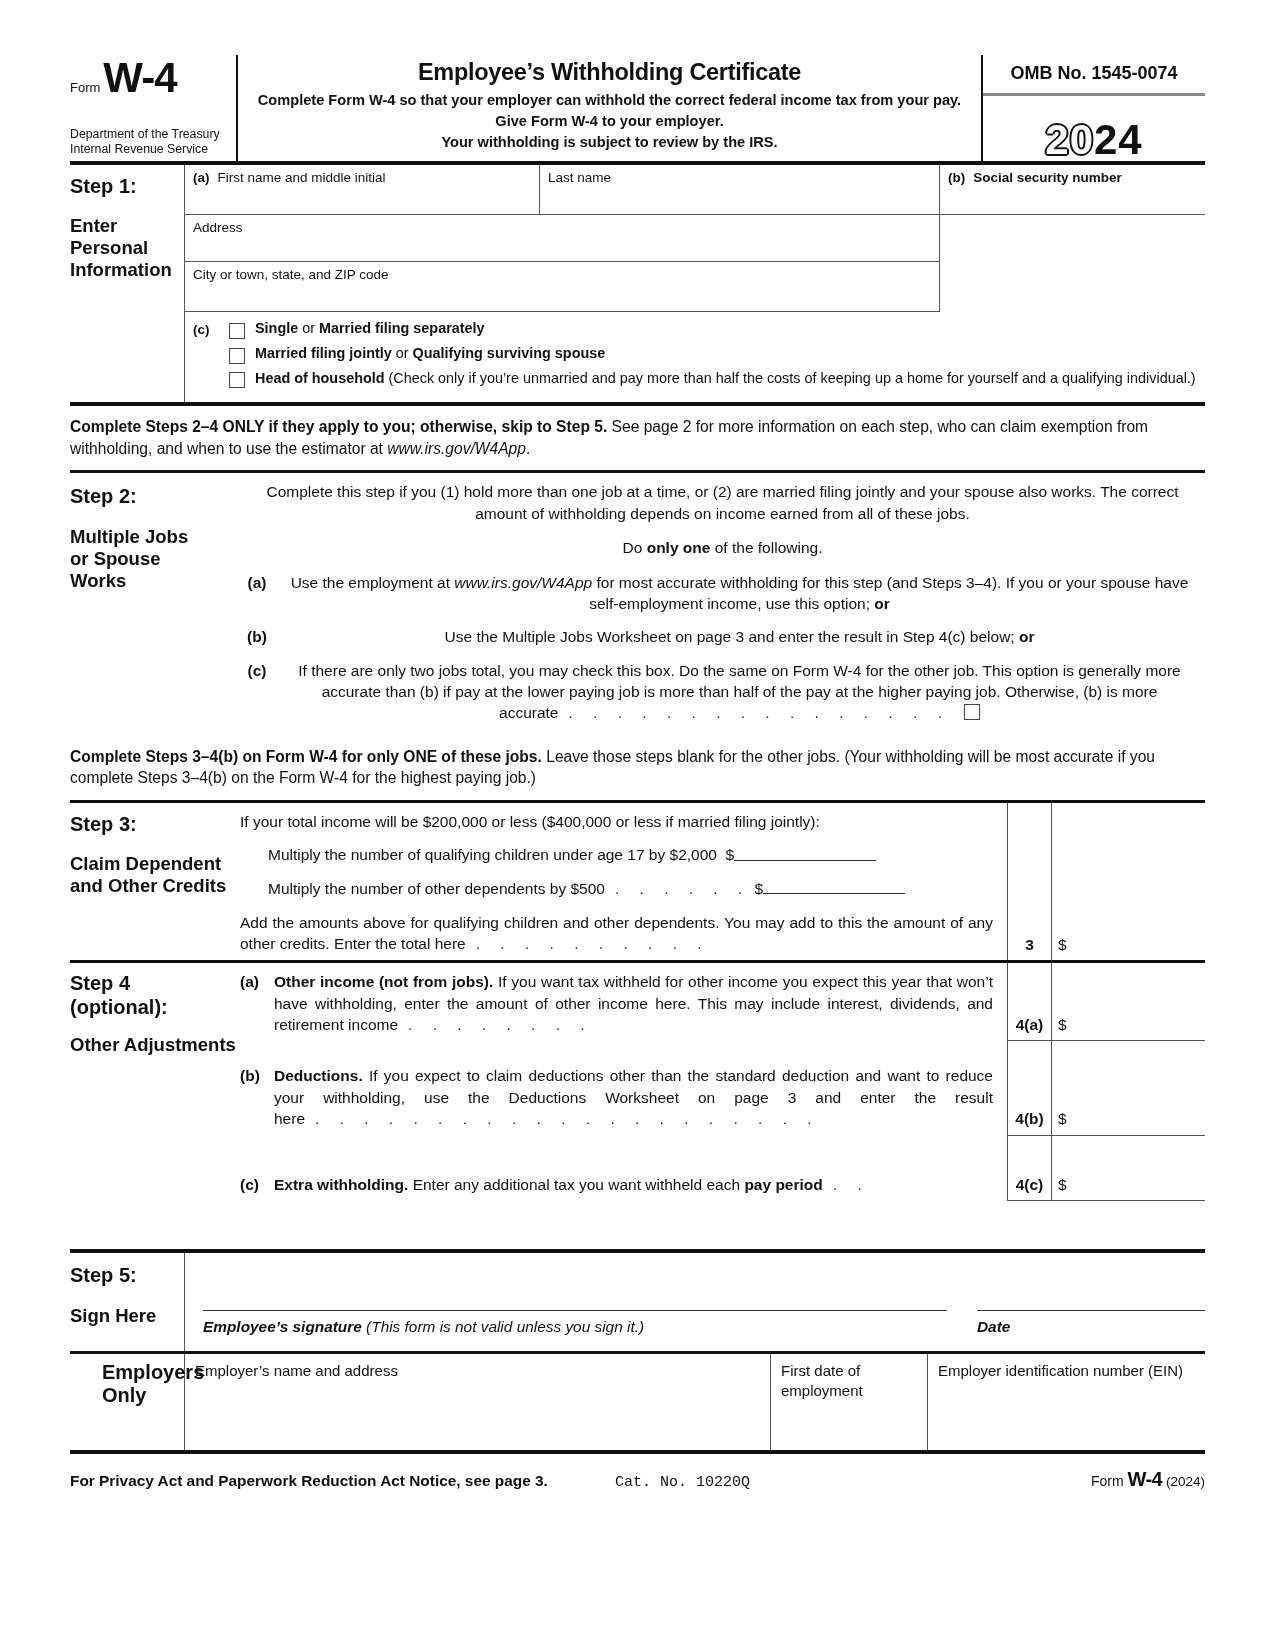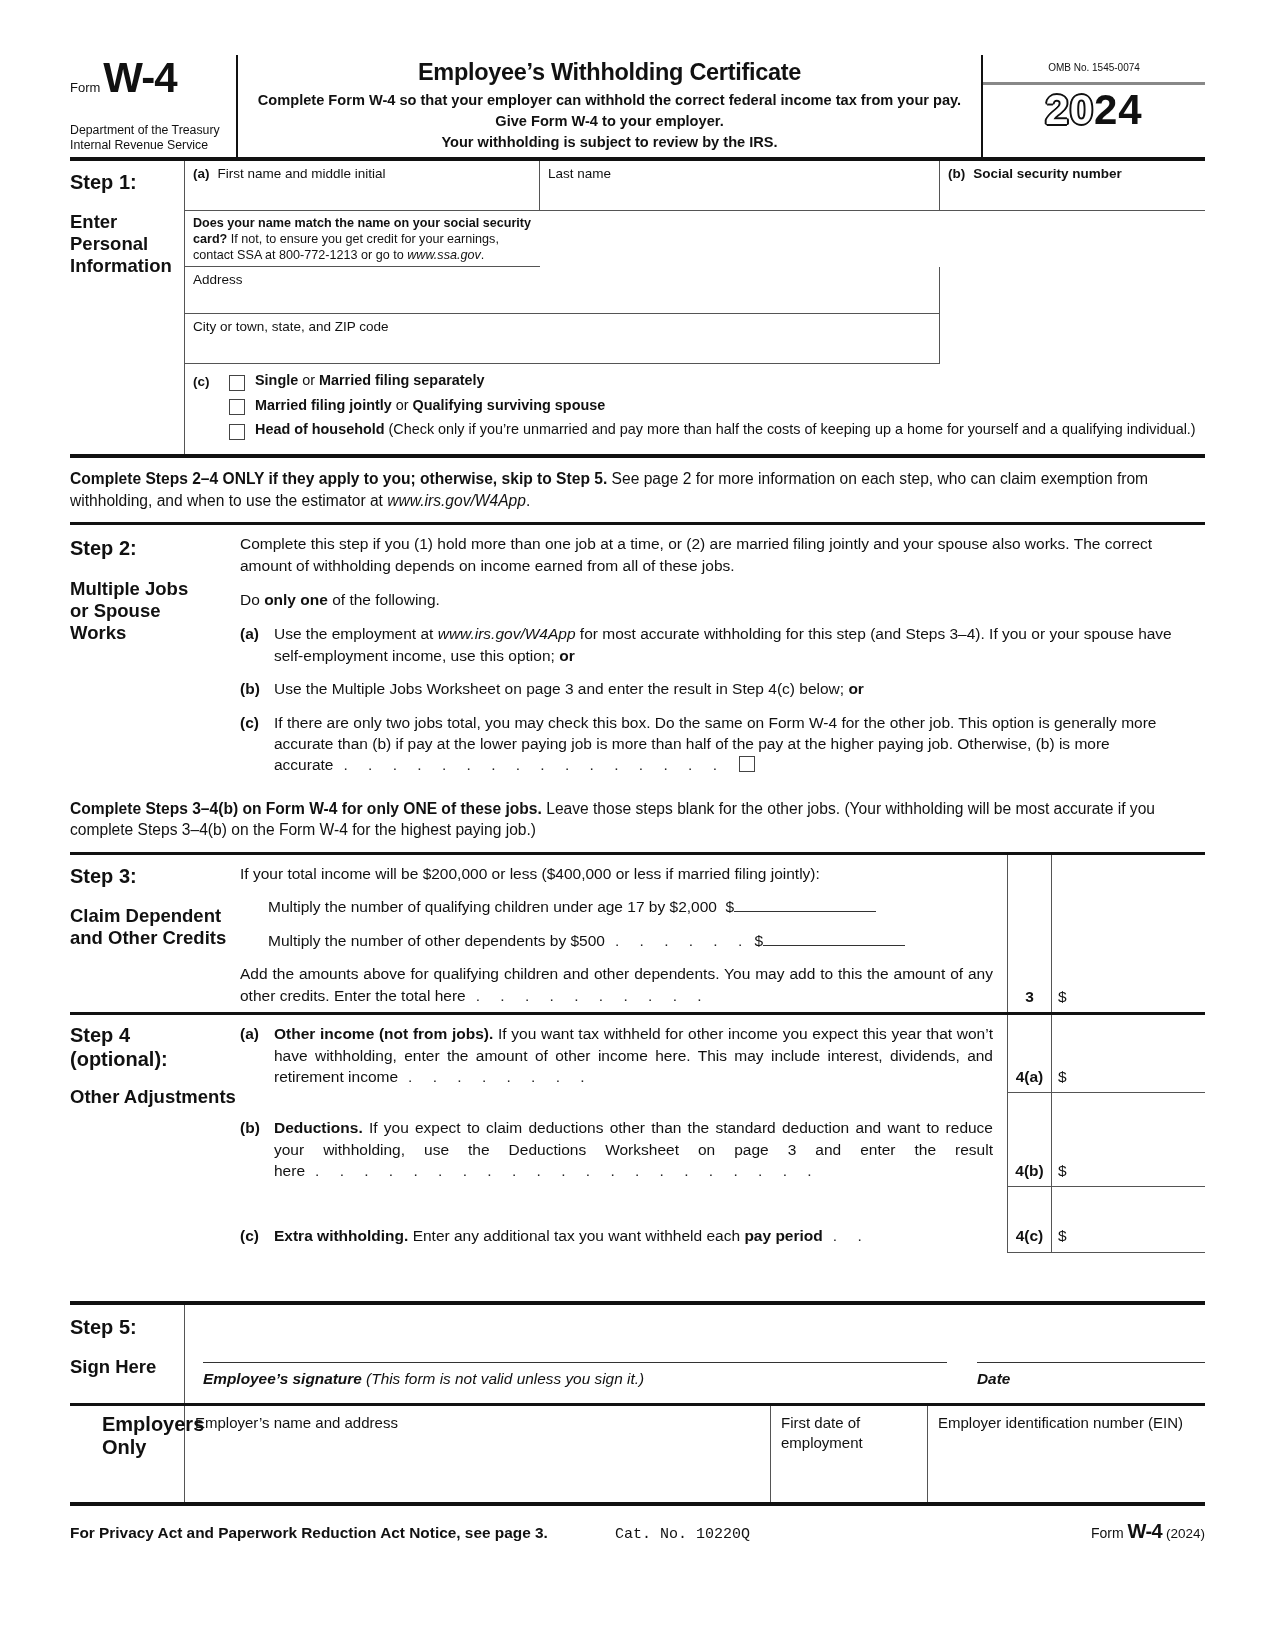--- a/index.html
+++ b/index.html
@@ -13,23 +13,23 @@
   .hdr{display:flex;border-bottom:4px solid #111;align-items:stretch;}
   .hdr-left{width:160px;display:flex;flex-direction:column;padding:4px 6px 3px 0;}
   .form-line{display:flex;align-items:baseline;}
   .form-word{font-size:13px;margin-right:3px;}
   .form-name{font-size:42px;font-weight:bold;letter-spacing:-1px;line-height:0.9;}
   .dept{font-size:12.3px;line-height:1.25;margin-top:auto;}
   .hdr-mid{flex:1;border-left:2px solid #111;border-right:2px solid #111;text-align:center;padding:1px 12px 4px;}
   .hdr-title{font-size:23.5px;font-weight:bold;letter-spacing:-0.3px;}
   .hdr-sub{font-size:14.6px;font-weight:bold;line-height:1.42;margin-top:2px;}
   .hdr-right{width:222px;display:flex;flex-direction:column;text-align:center;}
-  .omb{font-size:10px;padding:6px 0 7px;}
+  .omb{font-size:18px;padding:6px 0 7px;font-weight:bold;}
   .omb-rule{border-top:3px solid #888;}
-  .year{font-size:42px;font-weight:bold;letter-spacing:1px;margin-top:4px;line-height:1;}
+  .year{font-size:42px;font-weight:bold;letter-spacing:1px;margin-top:23px;line-height:1;}
   .yr-outline{color:#fff;text-shadow:-2px 0 0 #111,2px 0 0 #111,0 -2px 0 #111,0 2px 0 #111,
               -1.4px -1.4px 0 #111,1.4px -1.4px 0 #111,-1.4px 1.4px 0 #111,1.4px 1.4px 0 #111;}
   .yr-solid{color:#111;}
 
   
   .s1{display:flex;border-bottom:4px solid #111;}
   .s1-label{width:115px;border-right:1.6px solid #555;padding:8px 4px 0 0;box-sizing:border-box;}
   .step-n{font-size:20px;font-weight:bold;}
   .step-t{font-size:18.5px;font-weight:bold;line-height:1.18;margin-top:15px;}
   .s1-body{flex:1;display:grid;grid-template-columns:355px 1fr 265px;}
@@ -48,21 +48,21 @@
   .cb-inline{vertical-align:-2px;margin-left:14px;margin-right:0;}
 
   
   .note{margin:10px 0 11px;font-size:15.6px;}
   .rule3{border-top:3px solid #111;}
 
   
   .sec2{display:flex;padding:8px 0 12px;}
   .sec2-label{width:170px;box-sizing:border-box;padding-top:2px;}
   .sec2-label .step-t{width:135px;}
-  .sec2-body{flex:1;}
+  .sec2-body{flex:1;text-align:center;}
   .p2{margin:0 0 13px;}
   .itm{display:flex;margin-top:12px;}
   .itm-tag{width:34px;font-weight:bold;flex:0 0 auto;}
   .itm-txt{flex:1;}
 
   
   .s34{display:flex;}
   .s34-label{width:170px;box-sizing:border-box;padding-top:8px;}
   .s34-main{flex:1;display:flex;flex-direction:column;}
   .row34{display:flex;align-items:stretch;}
@@ -148,23 +148,20 @@
       </div>
       <div class="cell c-name br bb">
         <span>Last name</span>
       </div>
       <div class="cell c-name c-ssn bb">
         <span class="tag">(b)</span><span>Social security number</span>
       </div>
       <div class="cell c-addr br bb">
         <span>Address</span>
       </div>
-      <div class="cell c-card bb">
-        <span class="b">Does your name match the name on your social security card?</span><span> If not, to ensure you get credit for your earnings, contact SSA at 800-772-1213 or go to </span><span class="i">www.ssa.gov</span><span>.</span>
-      </div>
       <div class="cell c-city br bb">
         <span>City or town, state, and ZIP code</span>
       </div>
       <div class="c-check">
         <div class="c-tagcol">(c)</div>
         <div class="chk-lines">
           <div class="chk-line">
             <span class="cb"></span>
             <span><span class="b">Single</span><span> or </span><span class="b">Married filing separately</span></span>
           </div>

